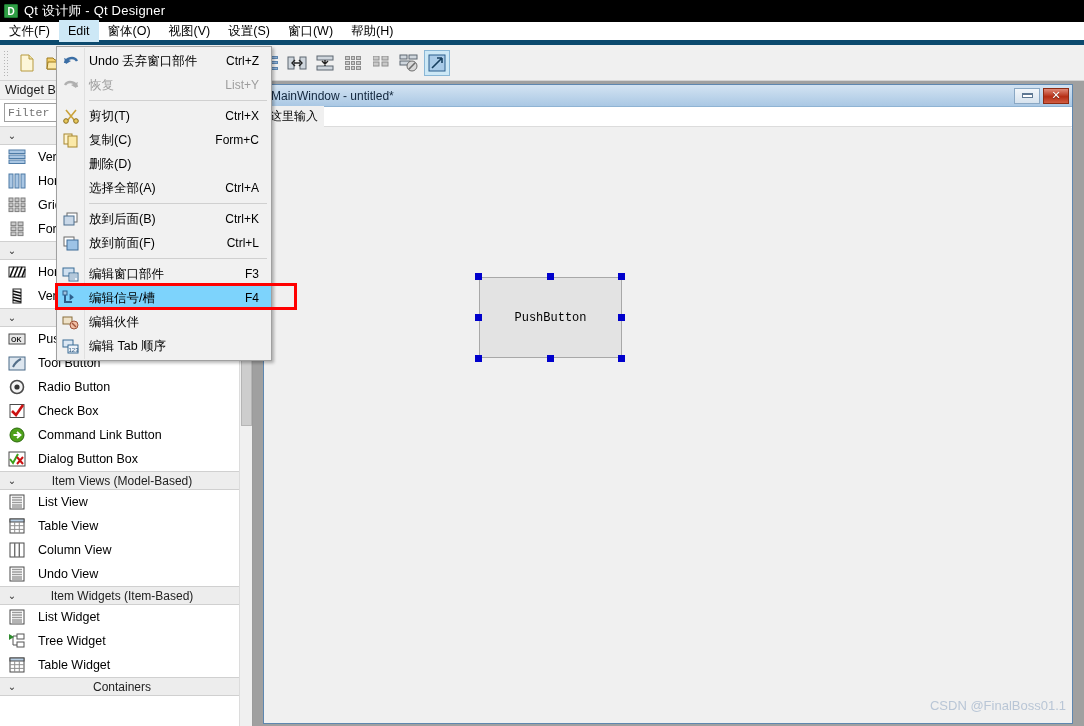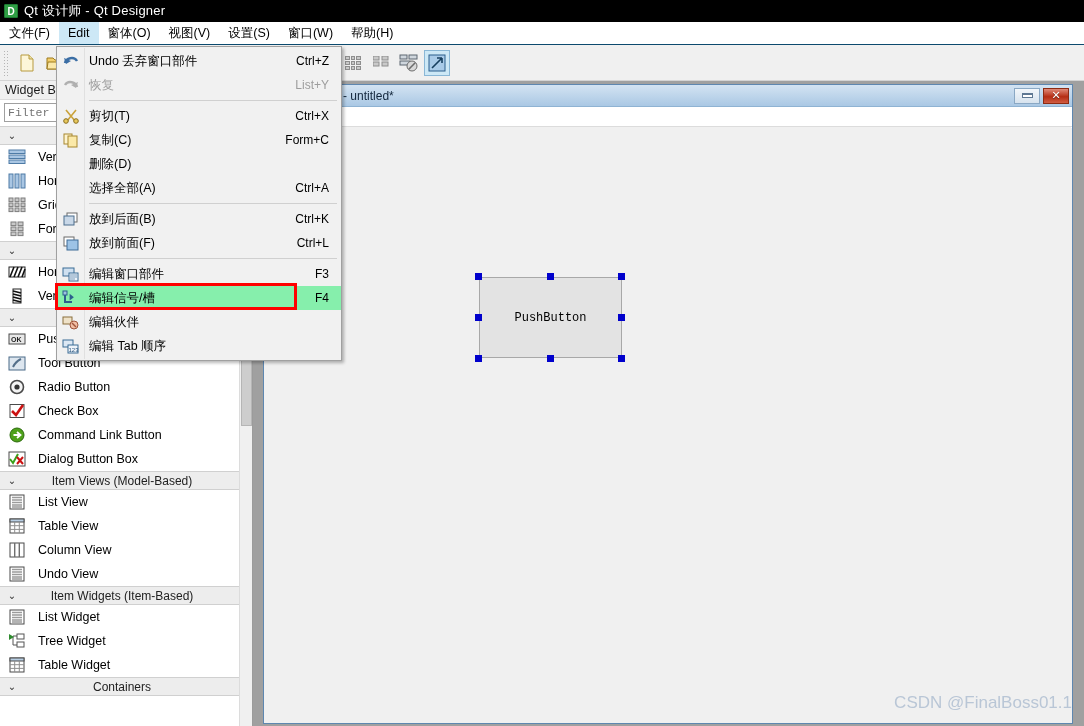--- a/index.html
+++ b/index.html
@@ -21,21 +21,21 @@
   .app-icon {
     width:14px; height:14px; background:#2f9e44; color:#fff;
     font-size:10px; font-weight:bold; line-height:14px; text-align:center;
     border:1px solid #1d7a32; border-radius:1px;
   }
   .titlebar .t-text { font-size:13px; letter-spacing:.2px; }
 
   
   .menubar {
     position:absolute; left:0; top:22px; width:1084px; height:23px;
-    background:#ffffff; border-bottom:1px solid #0c4a6e;
+    background:#ffffff; border-bottom:5px solid #0c4a6e;
     display:flex; align-items:center;
   }
   .menubar .m-item {
     padding:3px 9px; font-size:12.5px; color:#000; cursor:default;
     line-height:16px;
   }
   .menubar .m-item.active { background:#cde8f6; }
 
   
   .toolbar {
@@ -125,40 +125,40 @@
   .pushbtn {
     position:absolute; left:215px; top:149px; width:143px; height:81px;
     background:#e3e3e3; border:1px solid #a8a8a8;
     display:flex; align-items:center; justify-content:center;
     font-family:"Liberation Mono","DejaVu Sans Mono", monospace;
     font-size:12px; color:#000;
   }
   .handle { position:absolute; width:7px; height:7px; background:#0000cc; }
 
   .watermark {
-    position:absolute; right:0; bottom:10px;
-    font-size:17px; color:#b9c6d6; white-space:nowrap;
+    position:absolute; right:6px; bottom:10px;
+    font-size:13px; color:#b9c6d6; white-space:nowrap;
     font-family:"Liberation Sans", sans-serif;
   }
 
   
   .menu {
-    position:absolute; left:56px; top:46px; width:286px;
+    position:absolute; left:56px; top:46px; width:216px;
     background:#f1f1f1; border:1px solid #a0a0a0;
     box-shadow:2px 2px 3px rgba(0,0,0,.28);
     padding:2px 0; z-index:50;
   }
   .menu .gutter {
     position:absolute; left:1px; top:1px; bottom:1px; width:27px;
     background:#f1f1f1; border-right:1px solid #e0e0e0;
   }
   .mi { position:relative; height:24px; display:flex; align-items:center;
         font-size:12.5px; color:#000; }
   .mi.disabled { color:#9d9d9d; }
-  .mi.hl { background:#86efac; }
+  .mi.hl { background:#7dd3fc; }
   .mi .mi-ic { width:28px; height:24px; flex:0 0 28px; position:relative; }
   .mi .mi-label { flex:1; padding-left:4px; }
   .mi .mi-key { padding-right:12px; font-size:12px; }
   .msep { height:1px; margin:3px 4px 3px 32px; background:#d0d0d0; }
   .redbox {
     position:absolute; left:-2px; top:-3px; width:242px; height:27px;
     border:3px solid #ff0000; pointer-events:none; z-index:60;
   }
 
   

